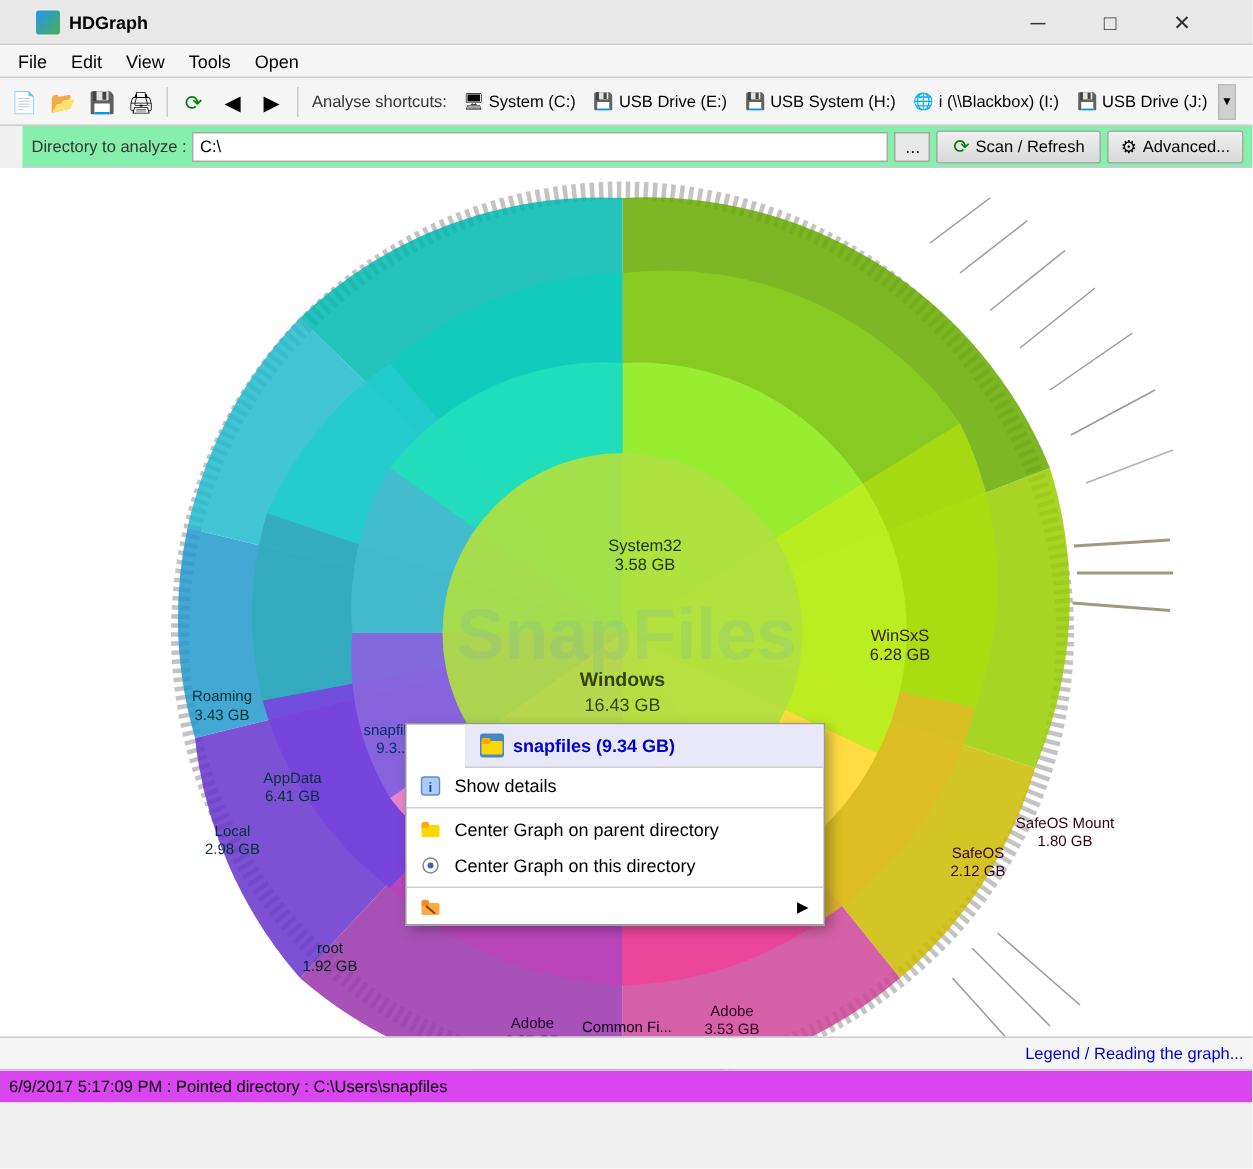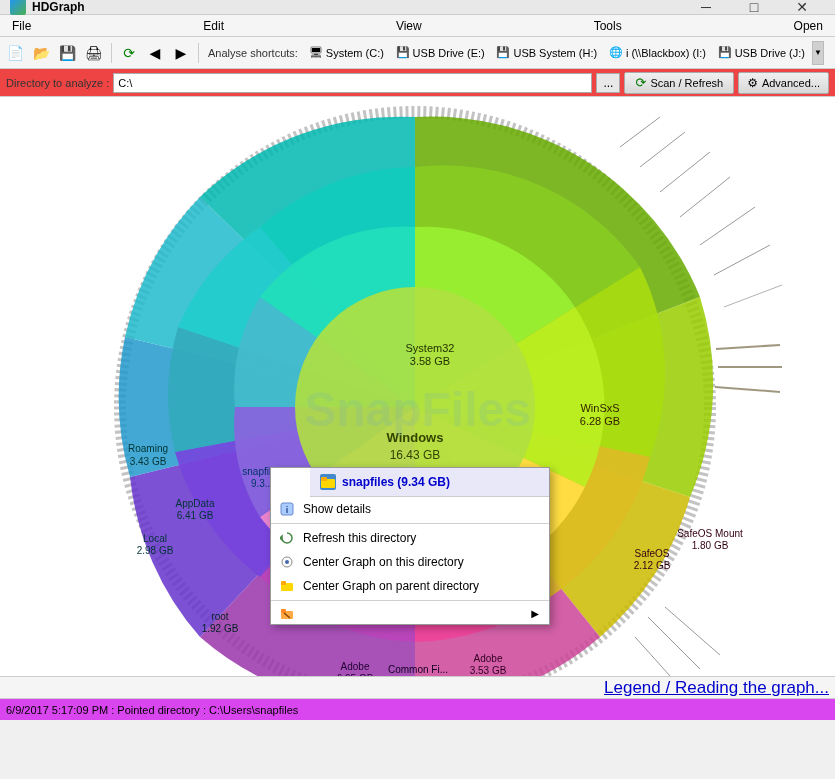--- a/index.html
+++ b/index.html
@@ -8,24 +8,24 @@
       height: 779px;
       font-family: 'Segoe UI', Tahoma, sans-serif;
       font-size: 12px;
       background: #f0f0f0;
       overflow: hidden;
     }
 
     
     .title-bar {
       background: #e8e8e8;
-      height: 15px;
-      display: flex;
-      align-items: center;
-      padding: 0 10px;
+      height: 30px;
+      display: flex;
+      align-items: center;
+      padding: 0 24px;
       border-bottom: 1px solid #ccc;
       user-select: none;
     }
     .title-bar-icon {
       width: 16px;
       height: 16px;
       margin-right: 6px;
       background: linear-gradient(135deg, #2196F3, #4CAF50);
       border-radius: 2px;
     }
@@ -52,21 +52,20 @@
     }
 
     
     .menu-bar {
       background: #f5f5f5;
       height: 22px;
       display: flex;
       align-items: center;
       padding: 0 4px;
       border-bottom: 1px solid #ccc;
-      justify-content: space-between;
     }
     .menu-item {
       padding: 2px 8px;
       cursor: pointer;
       font-size: 12px;
       height: 22px;
       display: flex;
       align-items: center;
     }
 
@@ -124,27 +123,28 @@
       border: 1px solid #bbb;
       cursor: pointer;
       display: flex;
       align-items: center;
       justify-content: center;
       font-size: 8px;
     }
 
     
     .address-bar {
-      background: #ef4444;
+      background: #86efac;
       height: 28px;
       display: flex;
       align-items: center;
       padding: 0 6px;
       border-bottom: 1px solid #ccc;
       gap: 4px;
+      margin-left: 15px;
     }
     .address-label {
       font-size: 11px;
       white-space: nowrap;
       color: #333;
     }
     .address-input {
       flex: 1;
       height: 20px;
       border: 1px solid #aaa;
@@ -274,22 +274,21 @@
       border-top: 1px solid #ccc;
       display: flex;
       align-items: center;
       padding: 0 6px;
       font-size: 11px;
     }
     .legend-btn {
       margin-left: auto;
       cursor: pointer;
       color: #0000cc;
-      text-decoration: underline;
-      font-size: 17px;
+      font-size: 11px;
     }
     .footer-bar {
       position: absolute;
       bottom: 0;
       left: 0;
       right: 0;
       height: 22px;
       background: #d946ef;
       border-top: 1px solid #ccc;
       display: flex;
@@ -503,42 +502,34 @@
             <rect x="1" y="1" width="12" height="12" rx="2" fill="#aaccff" stroke="#6688cc" stroke-width="1"></rect>
             <text x="7" y="11" text-anchor="middle" font-size="9" fill="#224488" font-weight="bold">i</text>
           </svg>
       </span>
       <span>Show details</span>
     </div>
     <div class="ctx-separator"></div>
     <div class="ctx-item">
       <span class="ctx-icon">
         <svg width="14" height="14" viewBox="0 0 14 14">
-            <path d="M7,2 A5,5 0 1,1 2,7 L2,5 L0,7 L2,9 L2,7" fill="none" stroke="#448844" stroke-width="1.5"></path>
+            <rect x="1" y="4" width="12" height="8" rx="1" fill="#ffd700"></rect>
+            <rect x="1" y="2" width="5" height="4" rx="1" fill="#ffaa00"></rect>
           </svg>
       </span>
-      <span>Refresh this directory</span>
+      <span>Center Graph on parent directory</span>
     </div>
     <div class="ctx-item">
       <span class="ctx-icon">
         <svg width="14" height="14" viewBox="0 0 14 14">
             <circle cx="7" cy="7" r="5" fill="none" stroke="#888" stroke-width="1"></circle>
             <circle cx="7" cy="7" r="2" fill="#4466aa"></circle>
           </svg>
       </span>
       <span>Center Graph on this directory</span>
-    </div>
-    <div class="ctx-item">
-      <span class="ctx-icon">
-        <svg width="14" height="14" viewBox="0 0 14 14">
-            <rect x="1" y="4" width="12" height="8" rx="1" fill="#ffd700"></rect>
-            <rect x="1" y="2" width="5" height="4" rx="1" fill="#ffaa00"></rect>
-          </svg>
-      </span>
-      <span>Center Graph on parent directory</span>
     </div>
     <div class="ctx-separator"></div>
     <div class="ctx-item">
       <span class="ctx-icon">
         <svg width="14" height="14" viewBox="0 0 14 14">
             <rect x="1" y="4" width="12" height="8" rx="1" fill="#ffaa44"></rect>
             <rect x="1" y="2" width="5" height="4" rx="1" fill="#ff8822"></rect>
             <line x1="4" y1="6" x2="10" y2="11" stroke="#884400" stroke-width="1.5"></line>
           </svg>
       </span>

